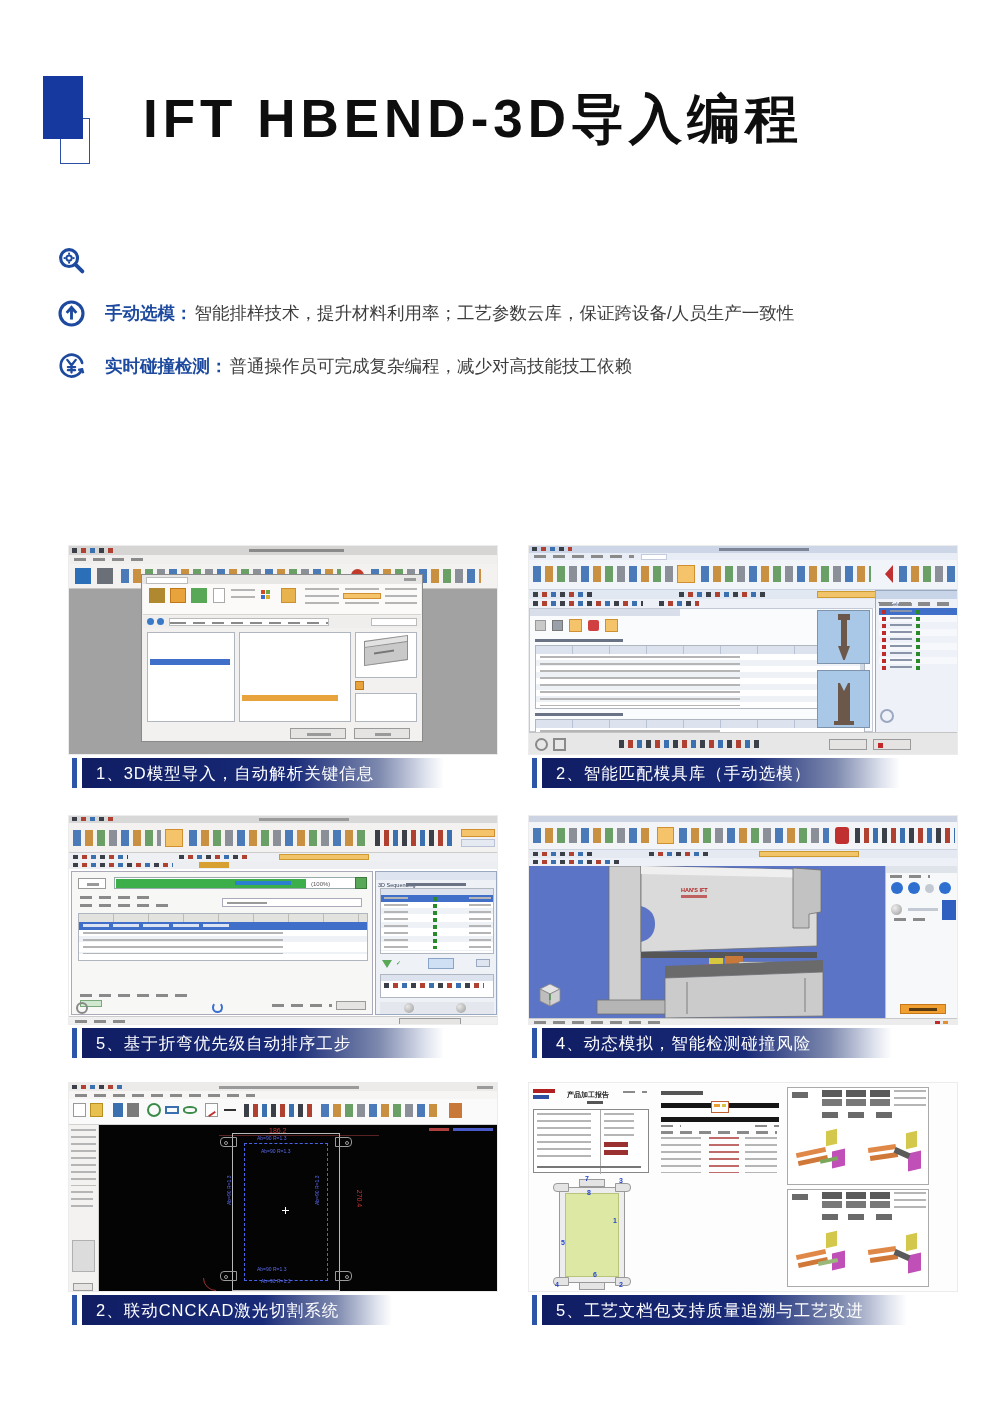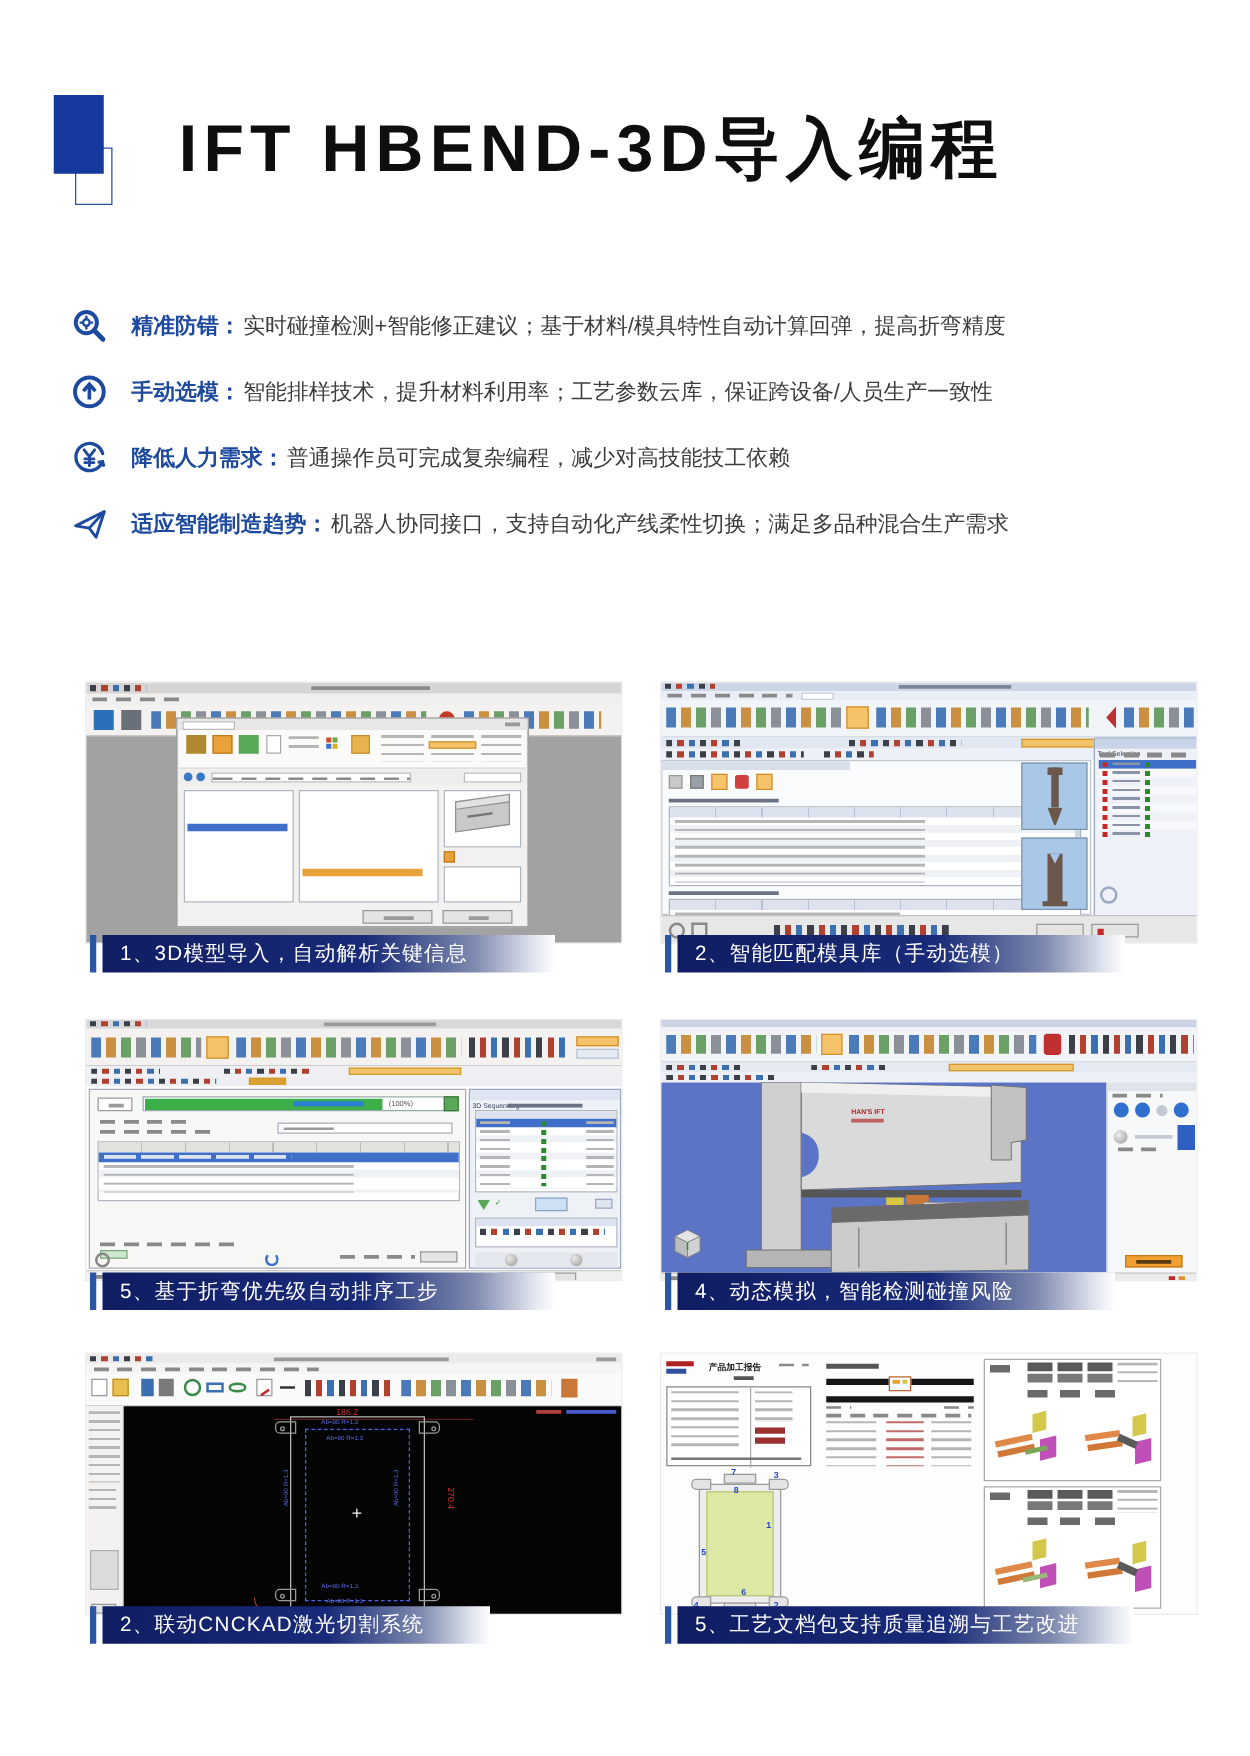--- a/index.html
+++ b/index.html
@@ -13,21 +13,21 @@
   .chips{background-image:repeating-linear-gradient(90deg,#4a7ab8 0 8px,rgba(0,0,0,0) 8px 12px,#c89040 12px 20px,rgba(0,0,0,0) 20px 24px,#6aa065 24px 32px,rgba(0,0,0,0) 32px 36px,#8a8f98 36px 44px,rgba(0,0,0,0) 44px 48px)}
   .chips-dark{background-image:repeating-linear-gradient(90deg,#3a3f48 0 5px,rgba(0,0,0,0) 5px 9px,#b04030 9px 14px,rgba(0,0,0,0) 14px 18px,#3a6fb0 18px 23px,rgba(0,0,0,0) 23px 27px)}
   .t{font-size:6px;color:#444;line-height:1;white-space:nowrap}
   .title{font-size:53px;font-weight:bold;color:#0e0e0e;letter-spacing:5px;white-space:nowrap}
   .feature{display:flex;align-items:flex-start;margin-bottom:23px}
   .feature .ficon{width:32px;height:30px;flex:0 0 32px;margin-right:16px}
   .feature p{font-size:17.5px;line-height:28px;color:#3d3d3d;white-space:nowrap}
   .feature b{color:#1d4a9e;margin-right:2px}
   .card{position:absolute;width:430px}
   .shot{position:relative;width:430px;height:210px;background:#fff;overflow:hidden;border:1px solid #ececec}
-  .cap{position:absolute;left:4px;top:203px;height:30px;display:flex}
+  .cap{position:absolute;left:4px;top:213px;height:30px;display:flex}
   .cap-accent{width:5px;background:#2c55a8;margin-right:5px}
   .cap-body{flex:1;color:#fff;font-size:16.5px;line-height:30px;padding-left:14px;letter-spacing:1px;white-space:nowrap;
     background:linear-gradient(90deg,#101d63 0%,#182a78 58%,#7d89ae 82%,#dfe3ee 95%,#ffffff 100%)}
   .btn{background:#e6e4e2;border:1px solid #9a9a9a}
   .panel{background:#fff;border:1px solid #b0b6c0}
   .blue-row{background:#3f6fc8}
   .check{color:#2a8a2a;font-size:6px;line-height:1}
   .redchip{background:#c22a2a}
   .callout{position:absolute;color:#2244cc;font-size:7px;font-weight:bold;line-height:1}
   svg{display:block}
@@ -51,21 +51,20 @@
       <svg viewBox="0 0 24 24" width="29" height="29">
           <circle cx="10" cy="10" r="7" stroke="#1d4a9e" stroke-width="2.6" fill="none"></circle>
           <circle cx="10" cy="10" r="2.2" stroke="#1d4a9e" stroke-width="1.6" fill="none"></circle>
           <line x1="10" y1="5.5" x2="10" y2="7.2" stroke="#1d4a9e" stroke-width="1.6"></line>
           <line x1="10" y1="12.8" x2="10" y2="14.5" stroke="#1d4a9e" stroke-width="1.6"></line>
           <line x1="5.5" y1="10" x2="7.2" y2="10" stroke="#1d4a9e" stroke-width="1.6"></line>
           <line x1="12.8" y1="10" x2="14.5" y2="10" stroke="#1d4a9e" stroke-width="1.6"></line>
           <line x1="15.2" y1="15.2" x2="21" y2="21" stroke="#1d4a9e" stroke-width="3.2" stroke-linecap="round"></line>
         </svg>
     </span>
-    <p><b>精准防错：</b><span>实时碰撞检测+智能修正建议；基于材料/模具特性自动计算回弹，提高折弯精度</span></p>
   </div>
 
   <div class="feature">
     <span class="ficon">
       <svg viewBox="0 0 24 24" width="29" height="29">
           <circle cx="12" cy="12" r="9.5" stroke="#1d4a9e" stroke-width="2.6" fill="none"></circle>
           <line x1="12" y1="17" x2="12" y2="8.5" stroke="#1d4a9e" stroke-width="2.4"></line>
           <polyline points="8,11.5 12,7 16,11.5" stroke="#1d4a9e" stroke-width="2.4" fill="none"></polyline>
         </svg>
     </span>
@@ -73,32 +72,23 @@
   </div>
 
   <div class="feature">
     <span class="ficon">
       <svg viewBox="0 0 24 24" width="29" height="29">
           <path d="M20.5 14.5 A 9 9 0 1 1 20.8 9" stroke="#1d4a9e" stroke-width="2.2" fill="none" stroke-linecap="round"></path>
           <polyline points="17.5,14.8 20.8,14.3 21.6,17.6" stroke="#1d4a9e" stroke-width="2" fill="none"></polyline>
           <path d="M8.5 6.5 L12 11 L15.5 6.5 M12 11 L12 17 M9 12.5 L15 12.5 M9 15 L15 15" stroke="#1d4a9e" stroke-width="1.9" fill="none" stroke-linecap="round"></path>
         </svg>
     </span>
-    <p><b>降低人力需求：</b><span>普通操作员可完成复杂编程，减少对高技能技工依赖</span></p>
-  </div>
-
-  <div class="feature">
-    <span class="ficon">
-      <svg viewBox="0 0 24 24" width="30" height="29">
-          <path d="M2.5 13 L21.5 3.5 L16 20.5 L11.5 14.5 Z" stroke="#1d4a9e" stroke-width="1.9" fill="none" stroke-linejoin="round"></path>
-          <path d="M11.5 14.5 L21.5 3.5" stroke="#1d4a9e" stroke-width="1.9" fill="none"></path>
-        </svg>
-    </span>
-    <p><b>适应智能制造趋势：</b><span>机器人协同接口，支持自动化产线柔性切换；满足多品种混合生产需求</span></p>
-  </div>
+    <p><b>实时碰撞检测：</b><span>普通操作员可完成复杂编程，减少对高技能技工依赖</span></p>
+  </div>
+
 </section>
 
 <figure class="card" style="left:68px;top:545px">
   <div class="shot">
     <div class="abs" style="left:0;top:0;width:430px;height:9px;background:#d7d5d3">
       <span class="abs chips-dark" style="left:3px;top:2px;width:45px;height:5px"></span>
       <span class="abs hbar" style="left:180px;top:3px;width:95px;height:3px;background:#8a8a8a"></span>
     </div>
     <div class="abs" style="left:0;top:9px;width:430px;height:9px;background:#f1efed">
       <span class="abs mdash" style="left:5px;top:3px;width:75px;height:3px"></span>

